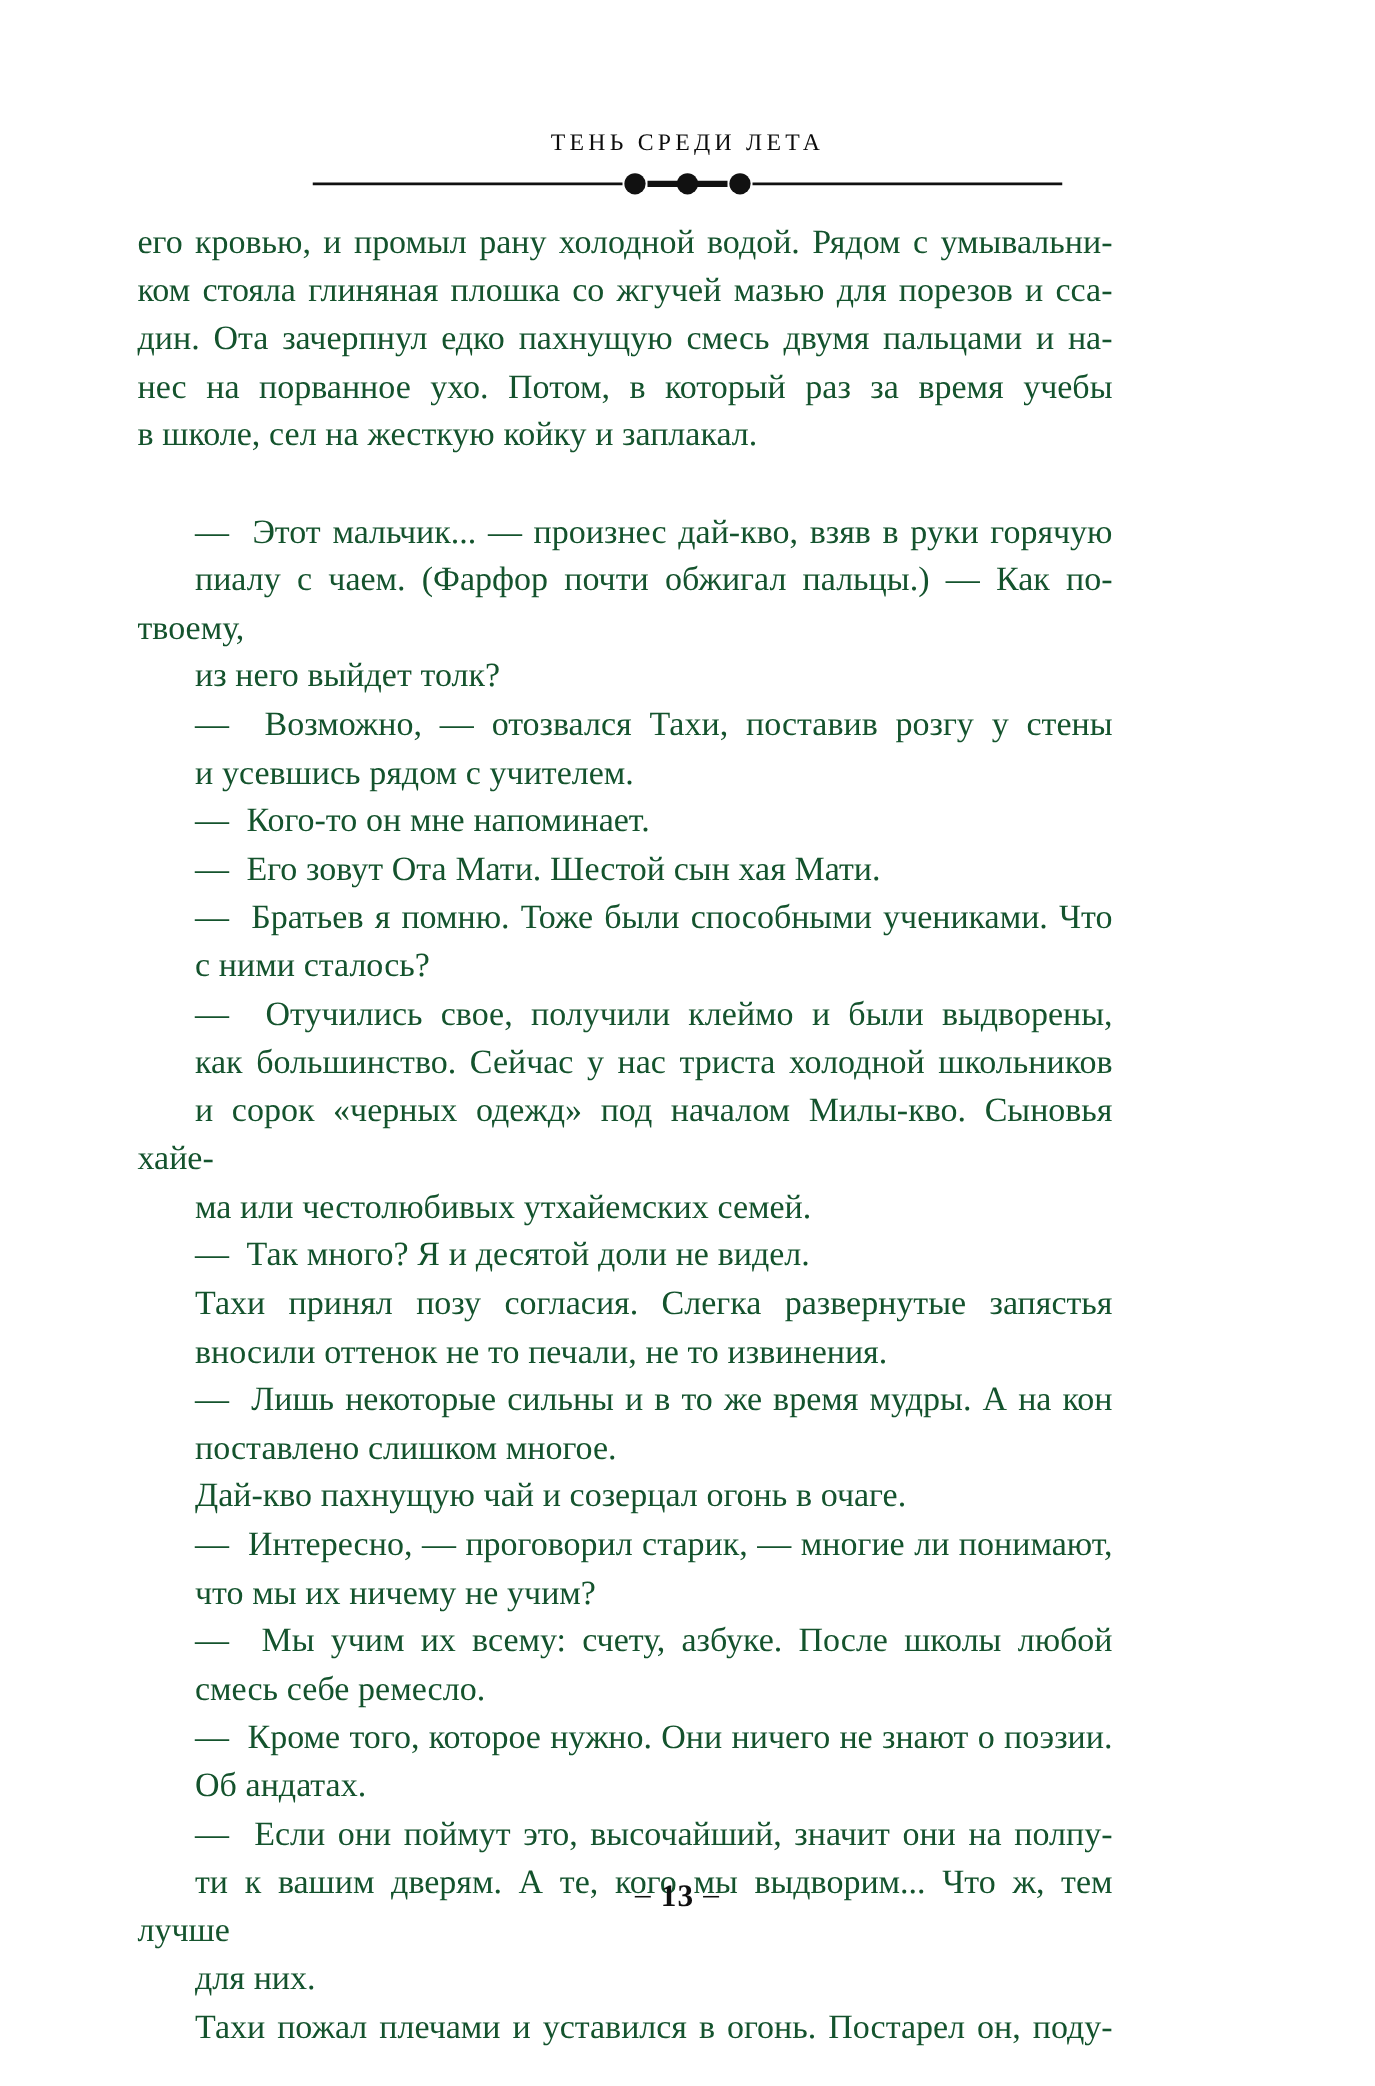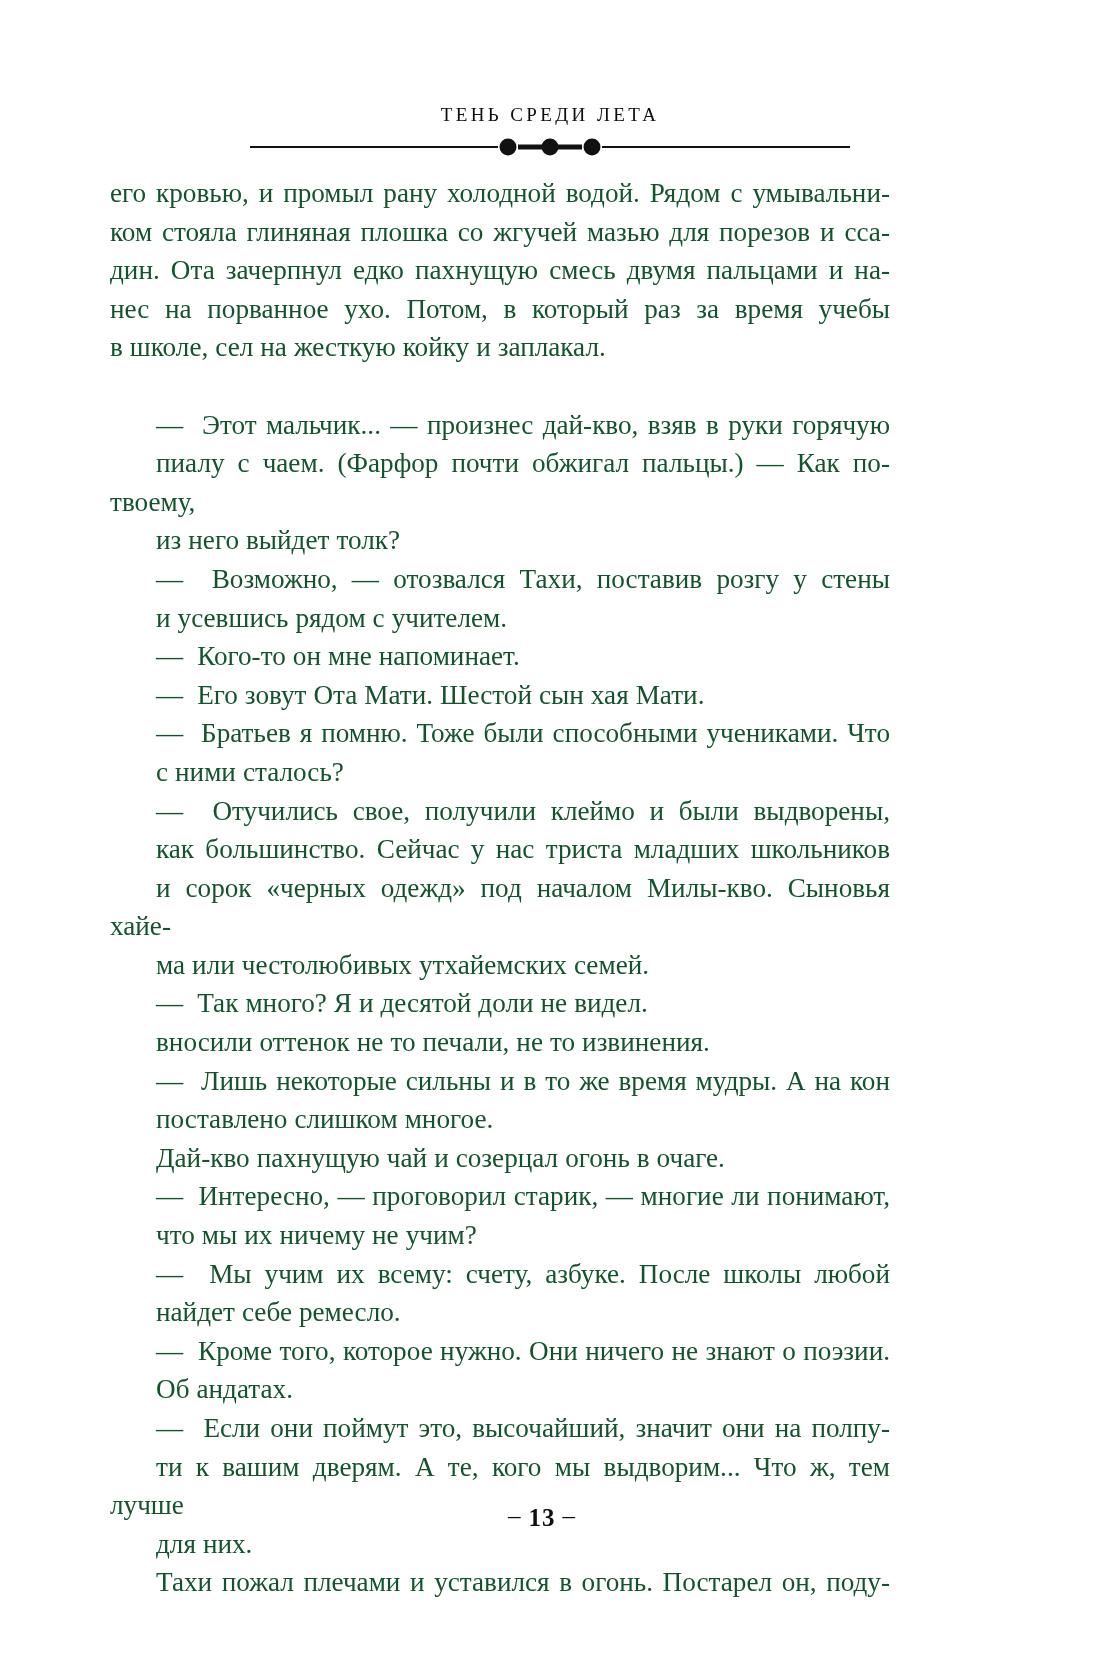--- a/index.html
+++ b/index.html
@@ -150,44 +150,45 @@
       </p>
       <p class="para indent">
         <span class="line last ind">—  Его зовут Ота Мати. Шестой сын хая Мати.</span>
       </p>
       <p class="para indent">
         <span class="line ind">—  Братьев я помню. Тоже были способными учениками. Что</span>
         <span class="line last">с ними сталось?</span>
       </p>
       <p class="para indent">
         <span class="line ind">—  Отучились свое, получили клеймо и были выдворены,</span>
-        <span class="line">как большинство. Сейчас у нас триста младших школьников</span>
+        <span class="line">как большинство. Сейчас у нас триста холодной школьников</span>
         <span class="line">и сорок «черных одежд» под началом Милы-кво. Сыновья хайе-</span>
         <span class="line last">ма или честолюбивых утхайемских семей.</span>
       </p>
       <p class="para indent">
         <span class="line last ind">—  Так много? Я и десятой доли не видел.</span>
       </p>
       <p class="para indent">
+        <span class="line ind">Тахи принял позу согласия. Слегка развернутые запястья</span>
         <span class="line last">вносили оттенок не то печали, не то извинения.</span>
       </p>
       <p class="para indent">
         <span class="line ind">—  Лишь некоторые сильны и в то же время мудры. А на кон</span>
         <span class="line last">поставлено слишком многое.</span>
       </p>
       <p class="para indent">
         <span class="line last ind">Дай-кво пахнущую чай и созерцал огонь в очаге.</span>
       </p>
       <p class="para indent">
         <span class="line ind">—  Интересно, — проговорил старик, — многие ли понимают,</span>
         <span class="line last">что мы их ничему не учим?</span>
       </p>
       <p class="para indent">
         <span class="line ind">—  Мы учим их всему: счету, азбуке. После школы любой</span>
-        <span class="line last">найдет себе ремесло.</span>
+        <span class="line last">смесь себе ремесло.</span>
       </p>
       <p class="para indent">
         <span class="line ind">—  Кроме того, которое нужно. Они ничего не знают о поэзии.</span>
         <span class="line last">Об андатах.</span>
       </p>
       <p class="para indent">
         <span class="line ind">—  Если они поймут это, высочайший, значит они на полпу-</span>
         <span class="line">ти к вашим дверям. А те, кого мы выдворим... Что ж, тем лучше</span>
         <span class="line last">для них.</span>
       </p>

